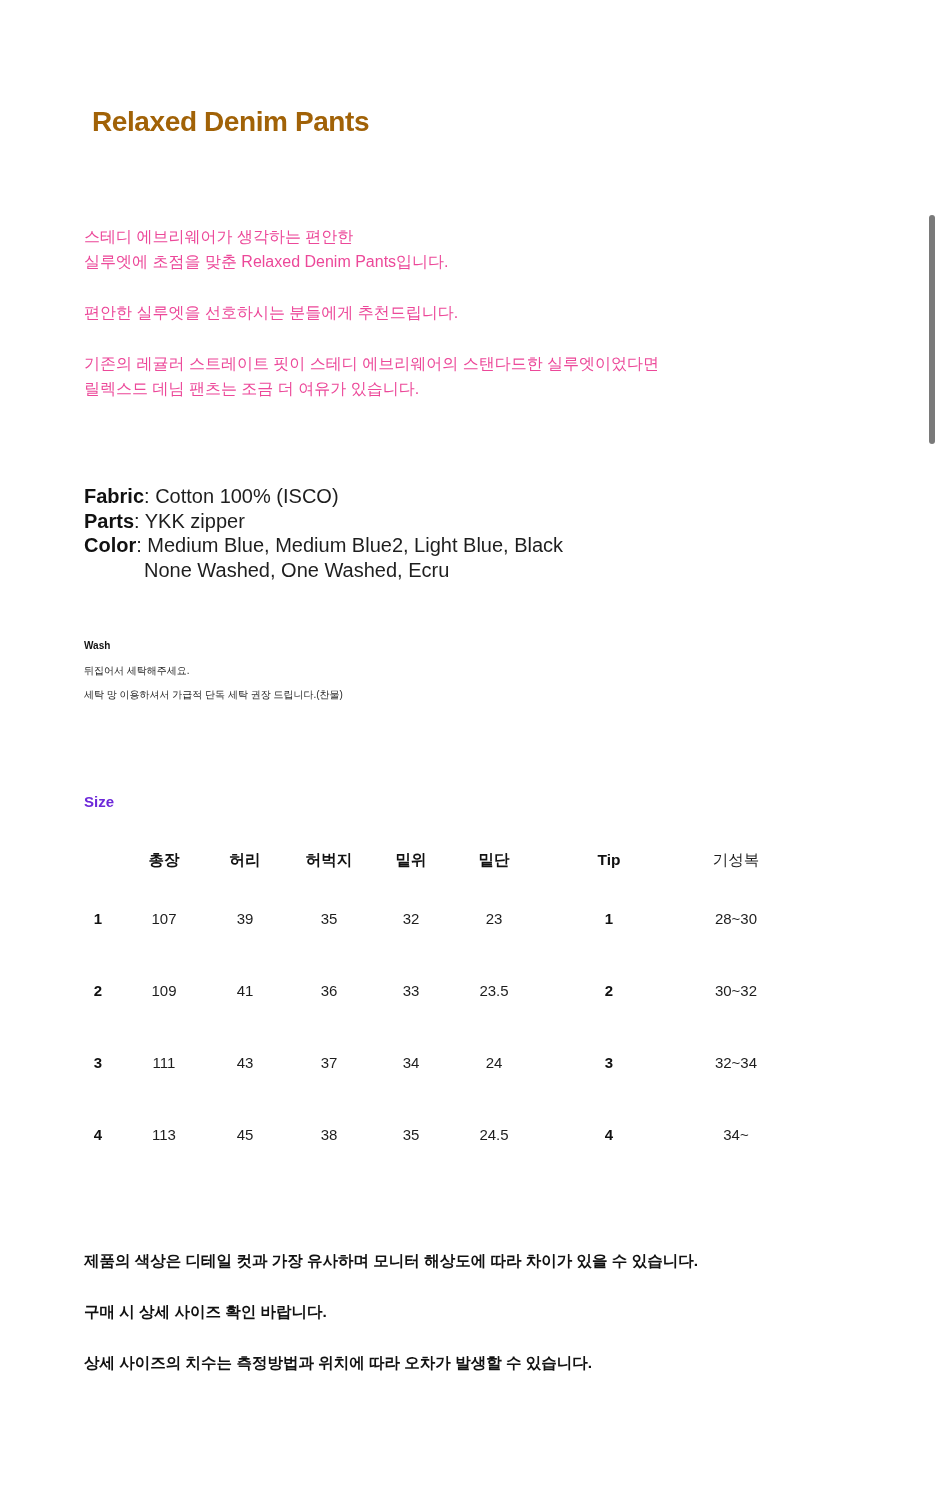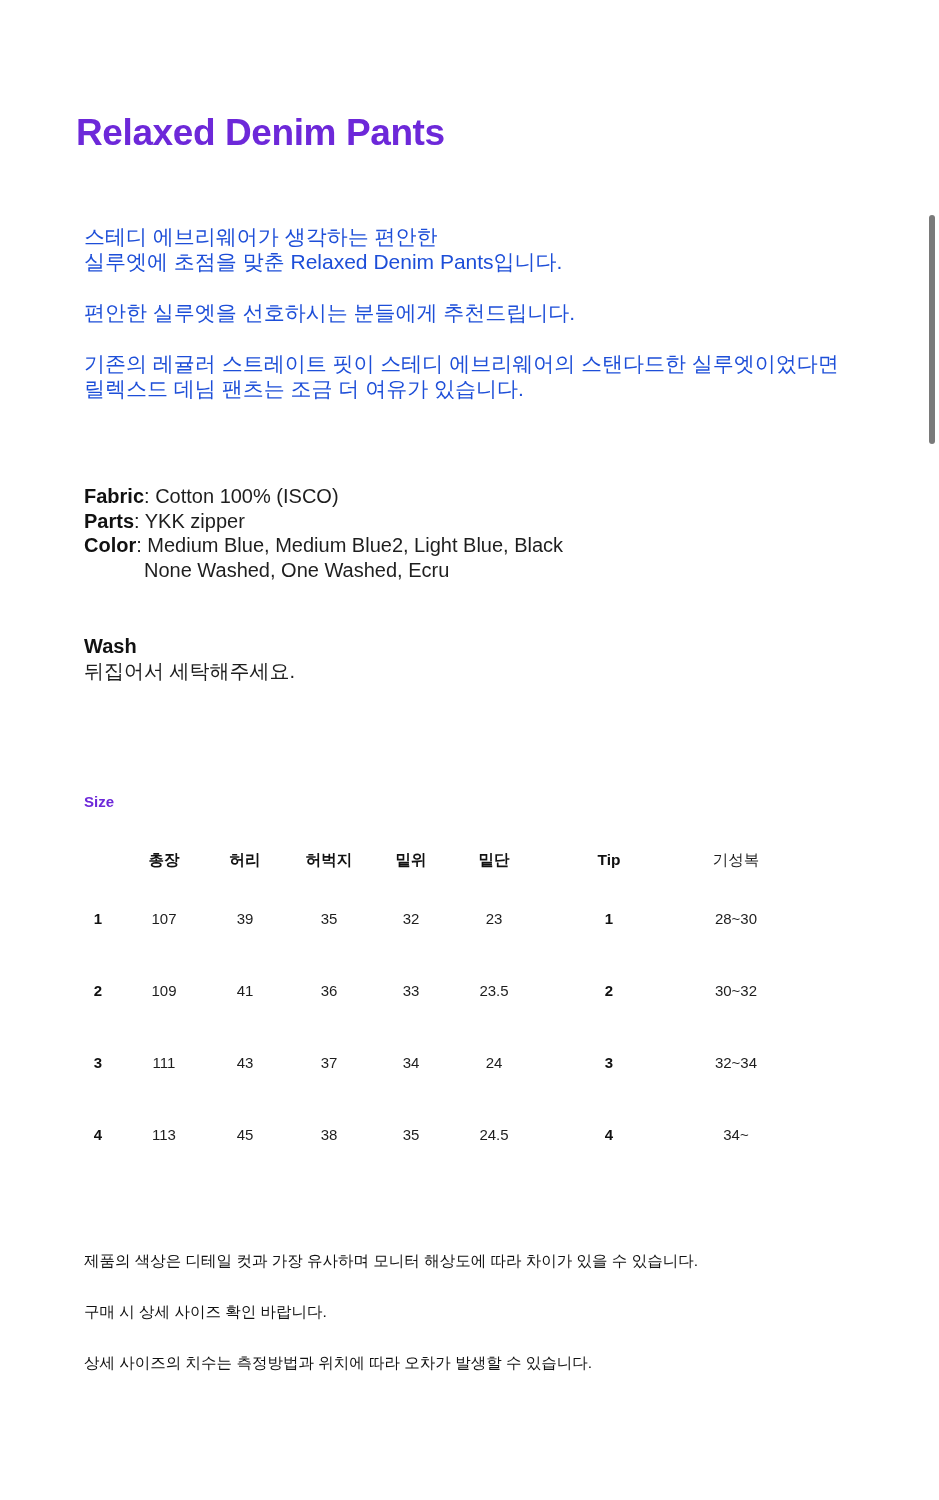--- a/index.html
+++ b/index.html
@@ -20,38 +20,38 @@
   .page {
     position: relative;
     width: 939px;
     height: 1500px;
     padding: 0;
   }
 
   
   .product-title {
     position: absolute;
-    left: 76px;
+    left: 92px;
     top: 86px;
-    font-size: 37px;
+    font-size: 28px;
     font-weight: bold;
     letter-spacing: -0.4px;
-    color: #6d28d9;
+    color: #a16207;
     line-height: 1.2;
   }
 
   
   .intro {
     position: absolute;
     left: 84px;
     top: 224px;
     width: 760px;
-    font-size: 21px;
+    font-size: 16px;
     line-height: 25px;
-    color: #1d4ed8;
+    color: #ec4899;
   }
   .intro p {
     margin: 0 0 26px 0;
   }
   .intro p:last-child { margin-bottom: 0; }
   .intro .ln { display: block; }
 
   
   .spec {
     position: absolute;
@@ -63,21 +63,21 @@
   }
   .spec .row { white-space: nowrap; }
   .spec .k { font-weight: bold; color: #111111; }
   .spec .indent { padding-left: 60px; display: block; }
 
   
   .wash {
     position: absolute;
     left: 84px;
     top: 634px;
-    font-size: 20px;
+    font-size: 10px;
     line-height: 24.5px;
     color: #1e1e1e;
   }
   .wash .wash-head {
     font-weight: bold;
     color: #111111;
     display: block;
   }
   .wash .ln { display: block; }
 
@@ -135,21 +135,21 @@
   .col-tip   { width: 142px; }
   .col-ready { width: 112px; }
 
   
   .notices {
     position: absolute;
     left: 84px;
     top: 1249px;
     width: 780px;
     font-size: 15.5px;
-    font-weight: normal;
+    font-weight: bold;
     line-height: 24px;
     color: #111111;
   }
   .notices p { margin: 0 0 27px 0; }
   .notices p:last-child { margin-bottom: 17px; }
 
   
   .scrollbar-track {
     position: absolute;
     right: 0px;
@@ -194,20 +194,21 @@
     <div class="row"><span class="k">Parts</span><span>: YKK zipper</span></div>
     <div class="row"><span class="k">Color</span><span>: Medium Blue, Medium Blue2, Light Blue, Black</span></div>
     <div class="row">
         <span class="indent">None Washed, One Washed, Ecru</span>
       </div>
   </div>
 
   <div class="wash">
     <span class="wash-head">Wash</span>
     <span class="ln">뒤집어서 세탁해주세요.</span>
+    <span class="ln">세탁 망 이용하셔서 가급적 단독 세탁 권장 드립니다.(찬물)</span>
   </div>
 
   <div class="size-label">Size</div>
 
   <table class="size-table">
     <colgroup>
       <col class="col-size">
       <col class="col-v1">
       <col class="col-v2">
       <col class="col-v3">

